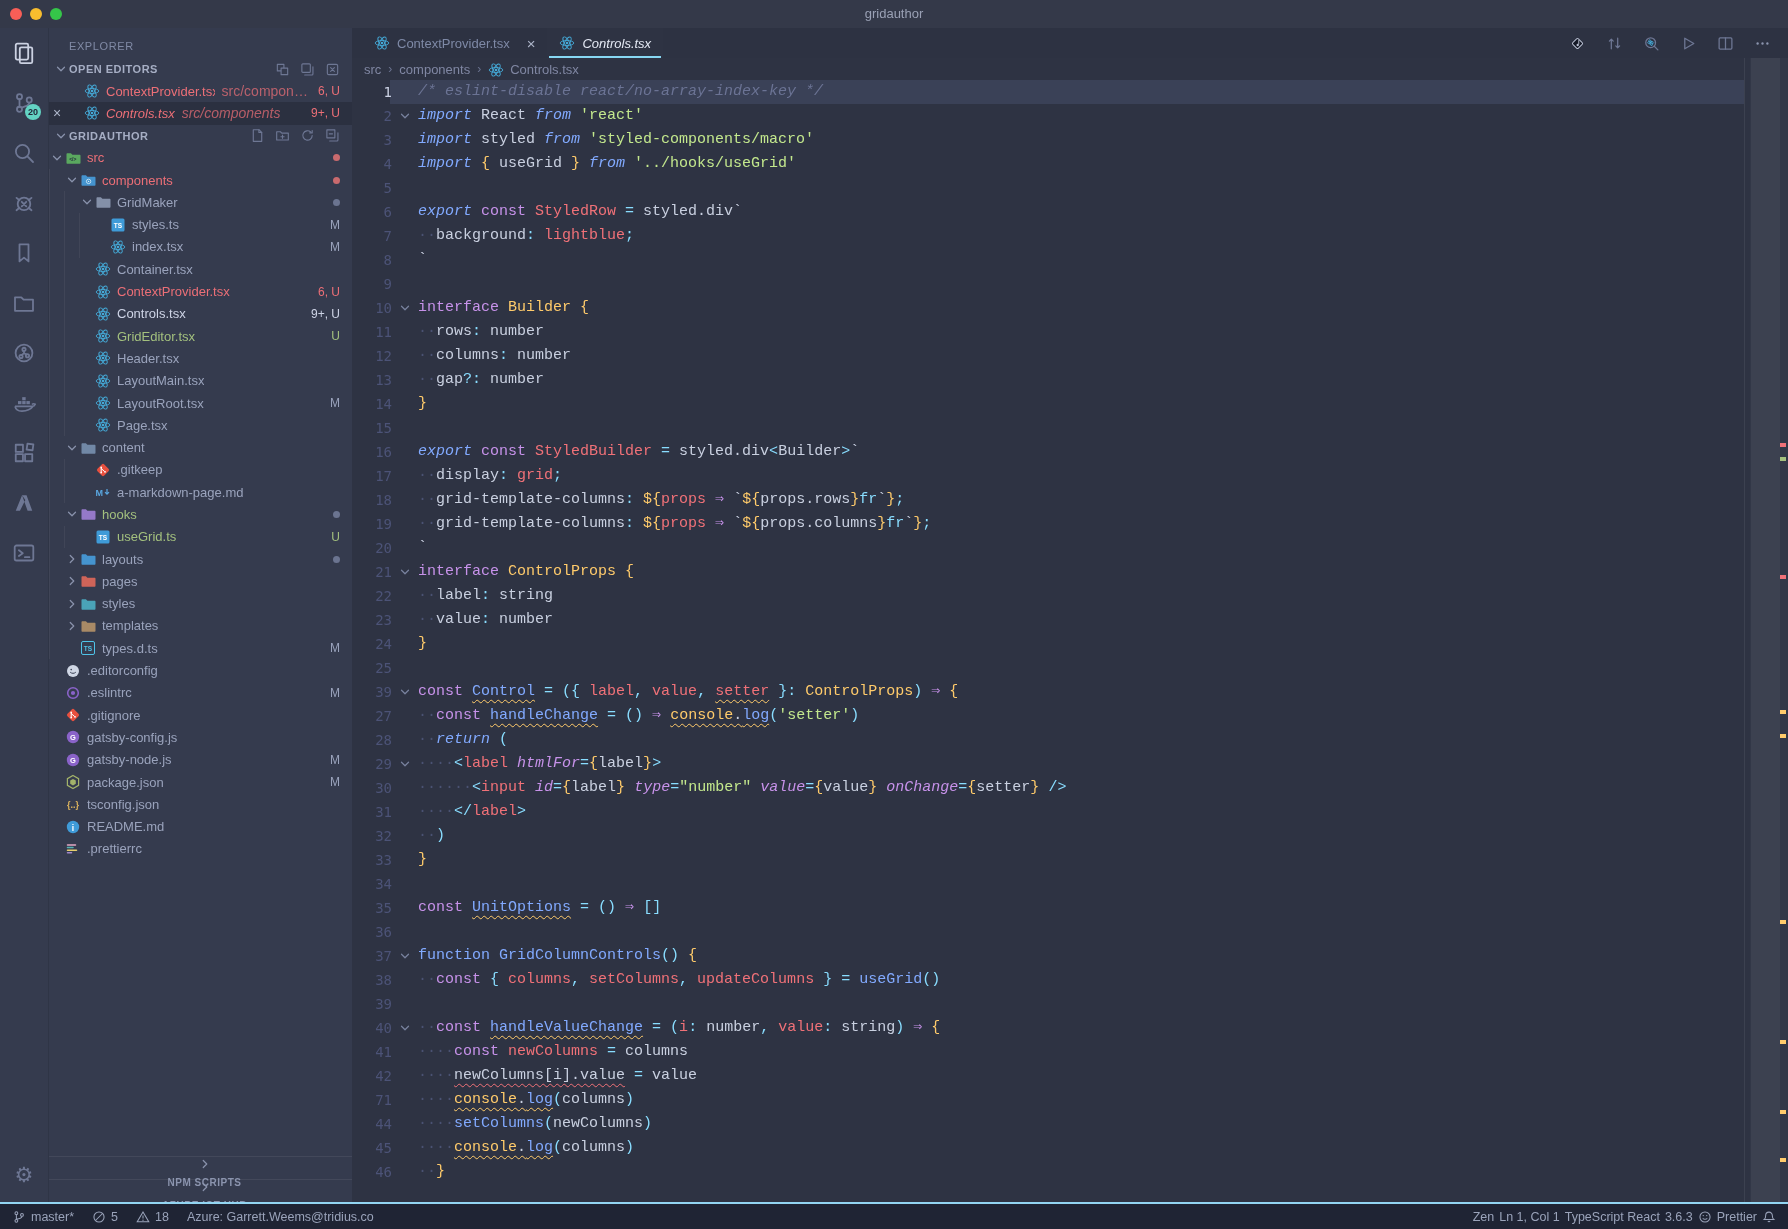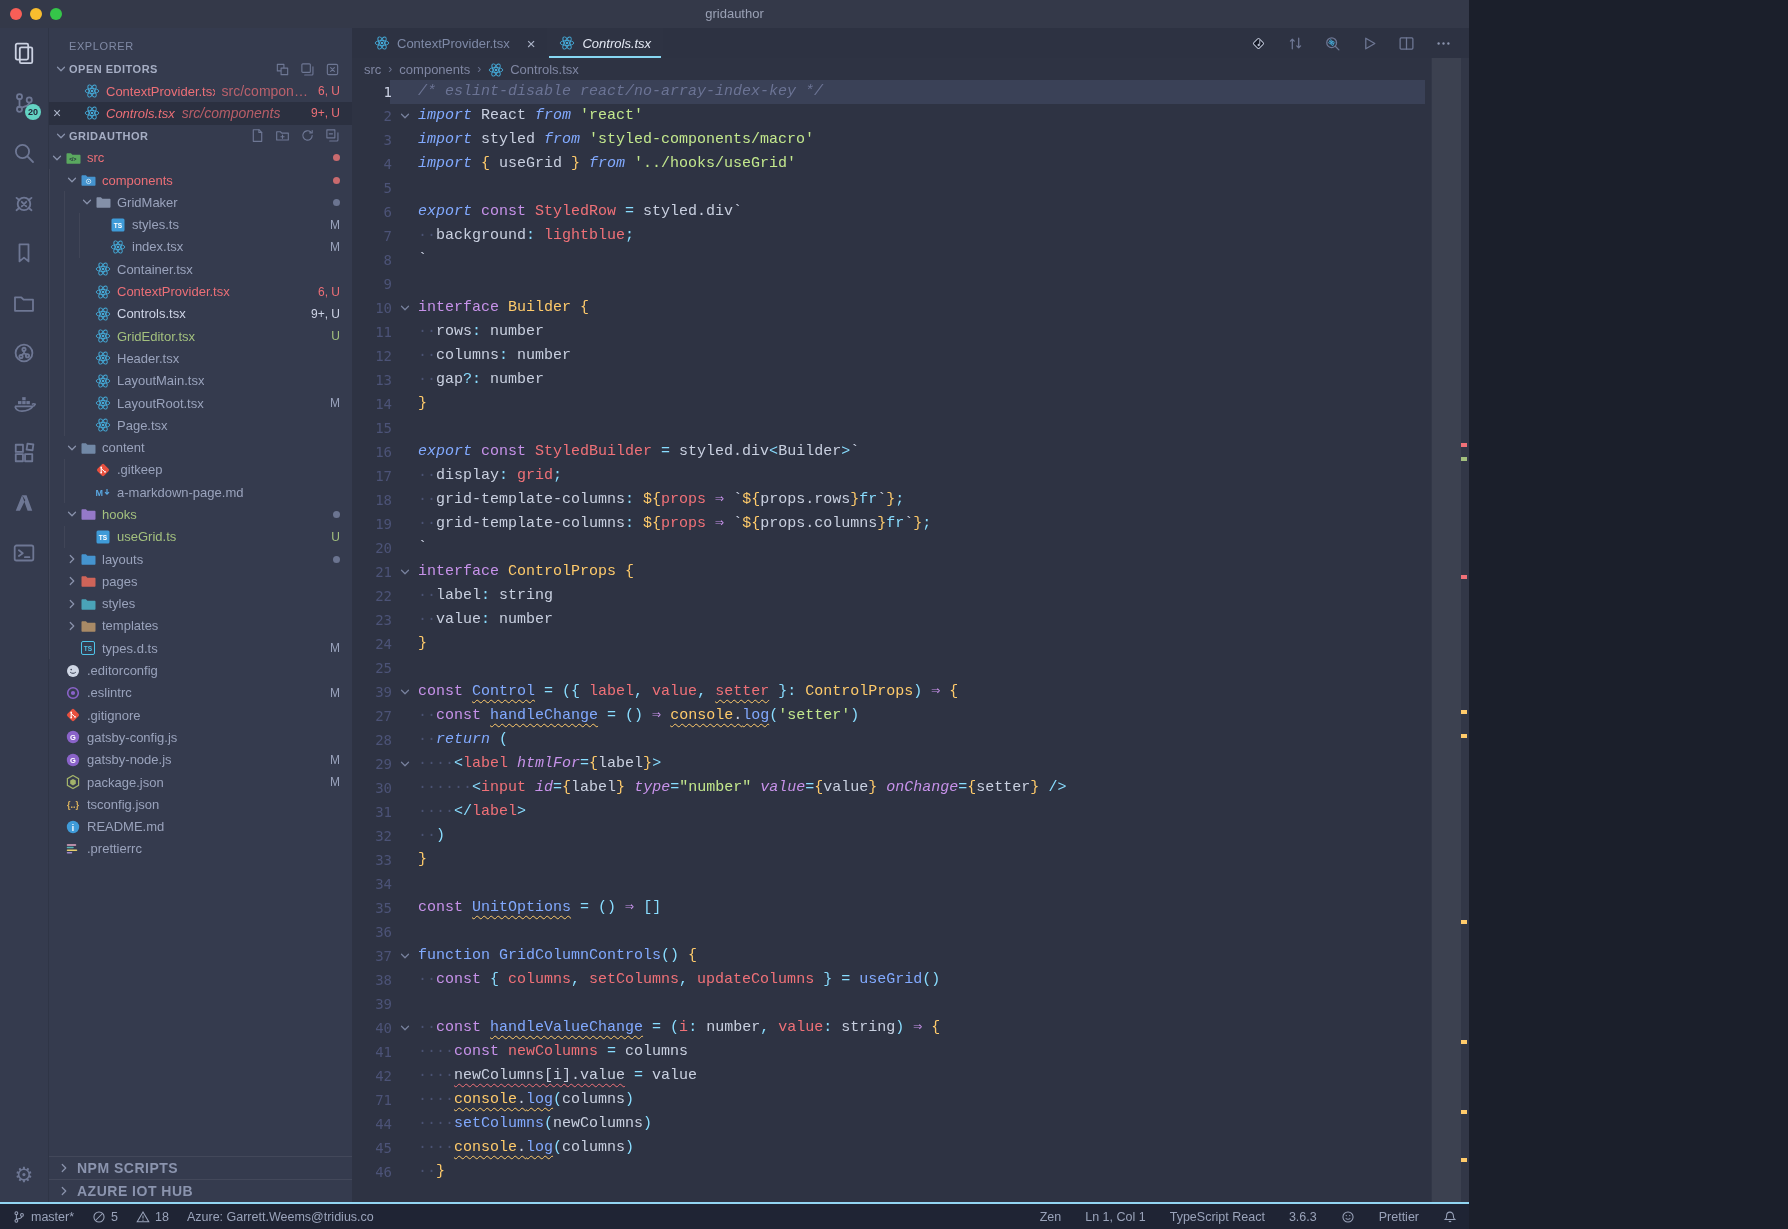--- a/index.html
+++ b/index.html
@@ -1,16 +1,16 @@
 <!DOCTYPE html>
 <html><head>
 <meta charset="utf-8">
 <style>
   html,body{margin:0;padding:0;background:#1b1f2b;}
-  #root{position:relative;width:1469px;height:1229px;overflow:hidden;background:#2e3343;
+  #root{position:relative;width:1788px;height:1229px;overflow:hidden;background:#2e3343;
         font-family:"Liberation Sans",sans-serif;color:#9aa3bc;}
   svg{display:block}
   
   .titlebar{position:absolute;top:0;left:0;right:0;height:28px;background:#343949;}
   .lights{position:absolute;left:10px;top:8px;display:flex;gap:8px;}
   .light{width:12px;height:12px;border-radius:50%;}
   .l-red{background:#f85e57}.l-yel{background:#f8bd2e}.l-grn{background:#35c649}
   .wtitle{position:absolute;left:0;right:0;top:6px;text-align:center;font-size:13px;color:#9aa1b5;}
   
   .activitybar{position:absolute;top:28px;left:0;width:48px;bottom:27px;background:#353b4e;}
@@ -37,21 +37,21 @@
   .row .badge{margin-left:auto;font-size:12px;padding-left:8px;flex:none;}
   .row .dot{margin-left:auto;width:7px;height:7px;border-radius:50%;flex:none;}
   .row.sel{background:#2b3040;}
   .row .closex{width:16px;flex:none;color:#aeb6ca;font-size:14px;text-align:center;}
   .c-grey{color:#9aa3bc}.c-salmon{color:#ec6f77}.c-green{color:#a3c07e}.c-white{color:#ced4e6}
   .it{font-style:italic}
   .oe-indent{width:35px;flex:none;}
   .oe-indent2{width:19px;flex:none;}
   .bottom-secs{position:absolute;left:0;right:0;bottom:0;}
   .bsec{display:flex;align-items:center;height:22px;border-top:1px solid rgba(255,255,255,.07);
-        font-size:14px;font-weight:bold;letter-spacing:.5px;color:#8b94ae;padding-left:8px;gap:6px;cursor:pointer;}
+        font-size:10px;font-weight:bold;letter-spacing:.5px;color:#8b94ae;padding-left:8px;gap:6px;cursor:pointer;flex-direction:column;}
   
   .editor{position:absolute;top:28px;left:352px;right:0;bottom:27px;background:#2e3343;}
   .tabbar{position:absolute;top:0;left:0;right:0;height:30px;background:#2d3242;display:flex;align-items:stretch;padding-left:10px;}
   .tab{display:flex;align-items:center;gap:7px;padding:0 12px;font-size:13px;color:#7e89a6;position:relative;cursor:pointer;}
   .tab .ficon{width:16px;height:16px;}
   .tab.active{background:#2e3343;color:#e4e9f4;}
   .tab.active::after{content:"";position:absolute;left:2px;right:2px;bottom:0;height:2px;background:#87d7f2;}
   .tab .tclose{margin-left:10px;color:#aeb6ca;font-size:15px;}
   .ed-actions{margin-left:auto;display:flex;align-items:center;gap:17px;padding-right:16px;color:#8b94ae;}
   .ed-actions .ea{display:flex;align-items:center;justify-content:center;width:20px;height:20px;cursor:pointer;}
@@ -84,21 +84,21 @@
   .u-r{text-decoration:underline wavy #f07178 1px;text-underline-offset:4px;text-decoration-skip-ink:none;}
   .ruler{position:absolute;top:30px;bottom:0;left:1392px;width:1px;background:rgba(255,255,255,.07);}
   .scroll{position:absolute;top:30px;right:0;width:38px;bottom:0;background:rgba(255,255,255,.022);}
   .slider{position:absolute;left:1px;width:29px;top:0;bottom:0;background:rgba(255,255,255,.05);}
   .omark{position:absolute;right:2px;width:6px;height:4px;}
   
   .statusbar{position:absolute;left:0;right:0;bottom:0;height:27px;background:#1f2434;
              border-top:2px solid #92d5f2;box-sizing:border-box;display:flex;align-items:center;
              font-size:12.5px;color:#9aa3ba;padding:0 12px;}
   .st-left{display:flex;align-items:center;gap:18px;}
-  .st-right{margin-left:auto;display:flex;align-items:center;gap:24px;}
+  .st-right{margin-left:auto;display:flex;align-items:center;gap:5px;}
   .st-item{display:flex;align-items:center;gap:5px;cursor:pointer;}
   .st-item svg{width:14px;height:14px;}
 </style>
 </head>
 <body>
 
 <div id="root">
   <div class="titlebar">
     <div class="lights">
       <span class="light l-red"></span>

